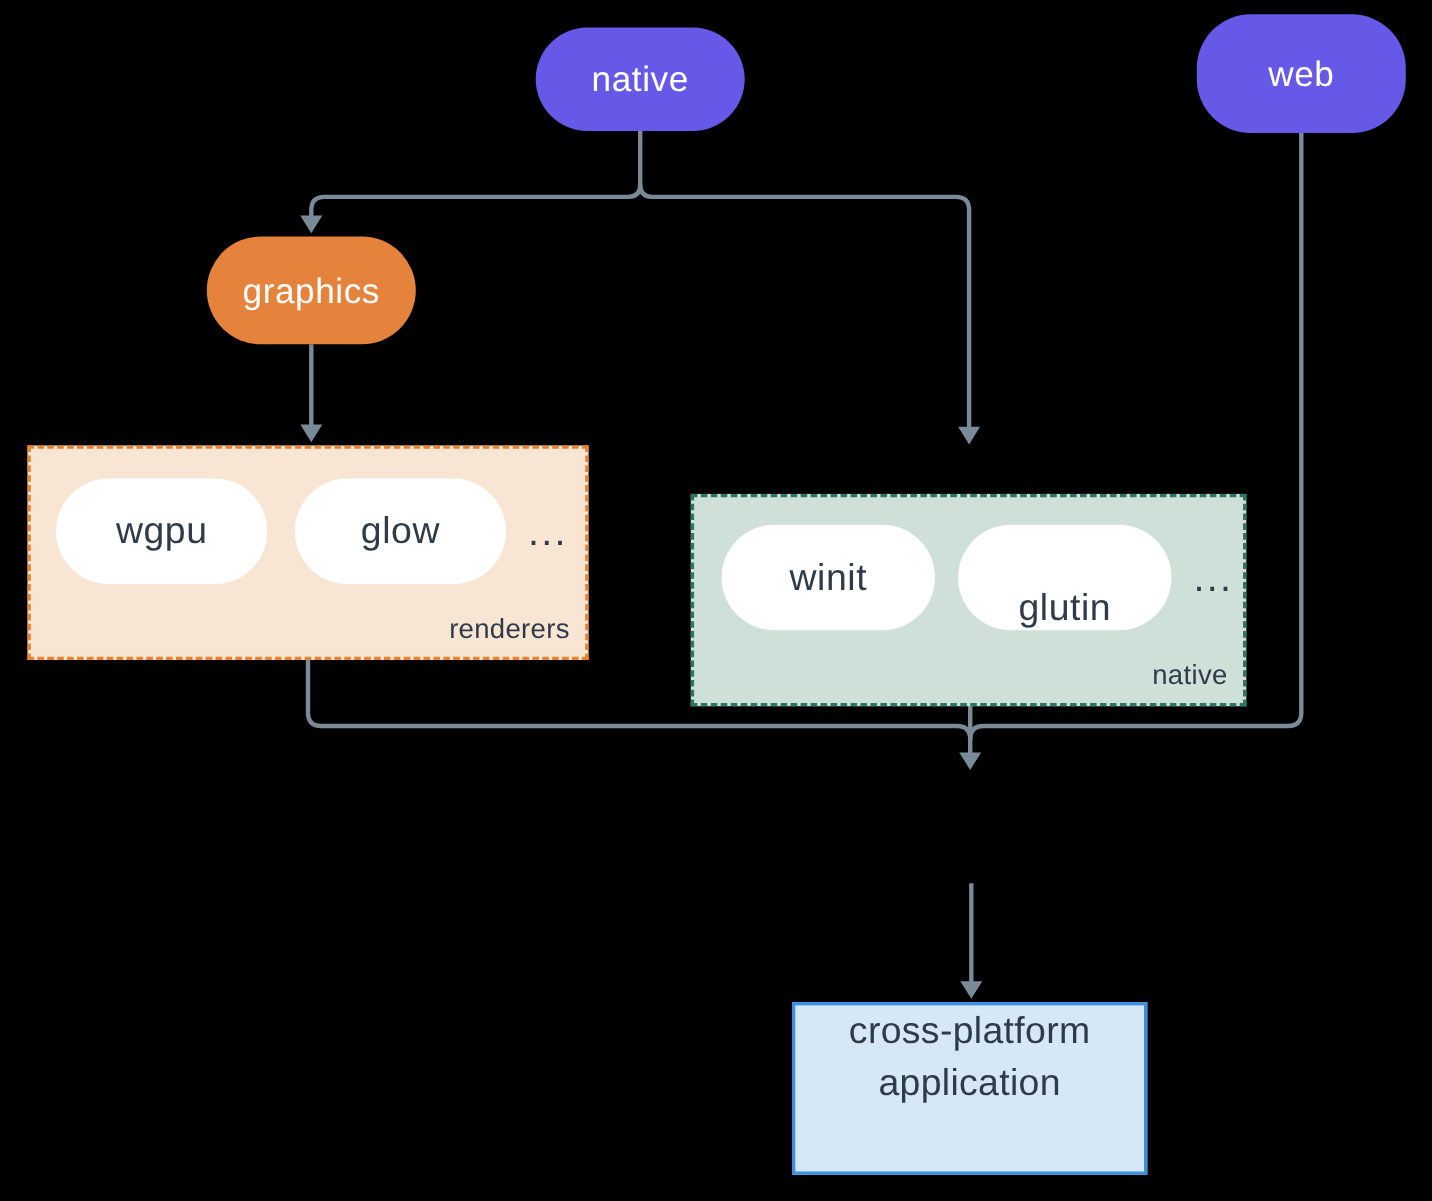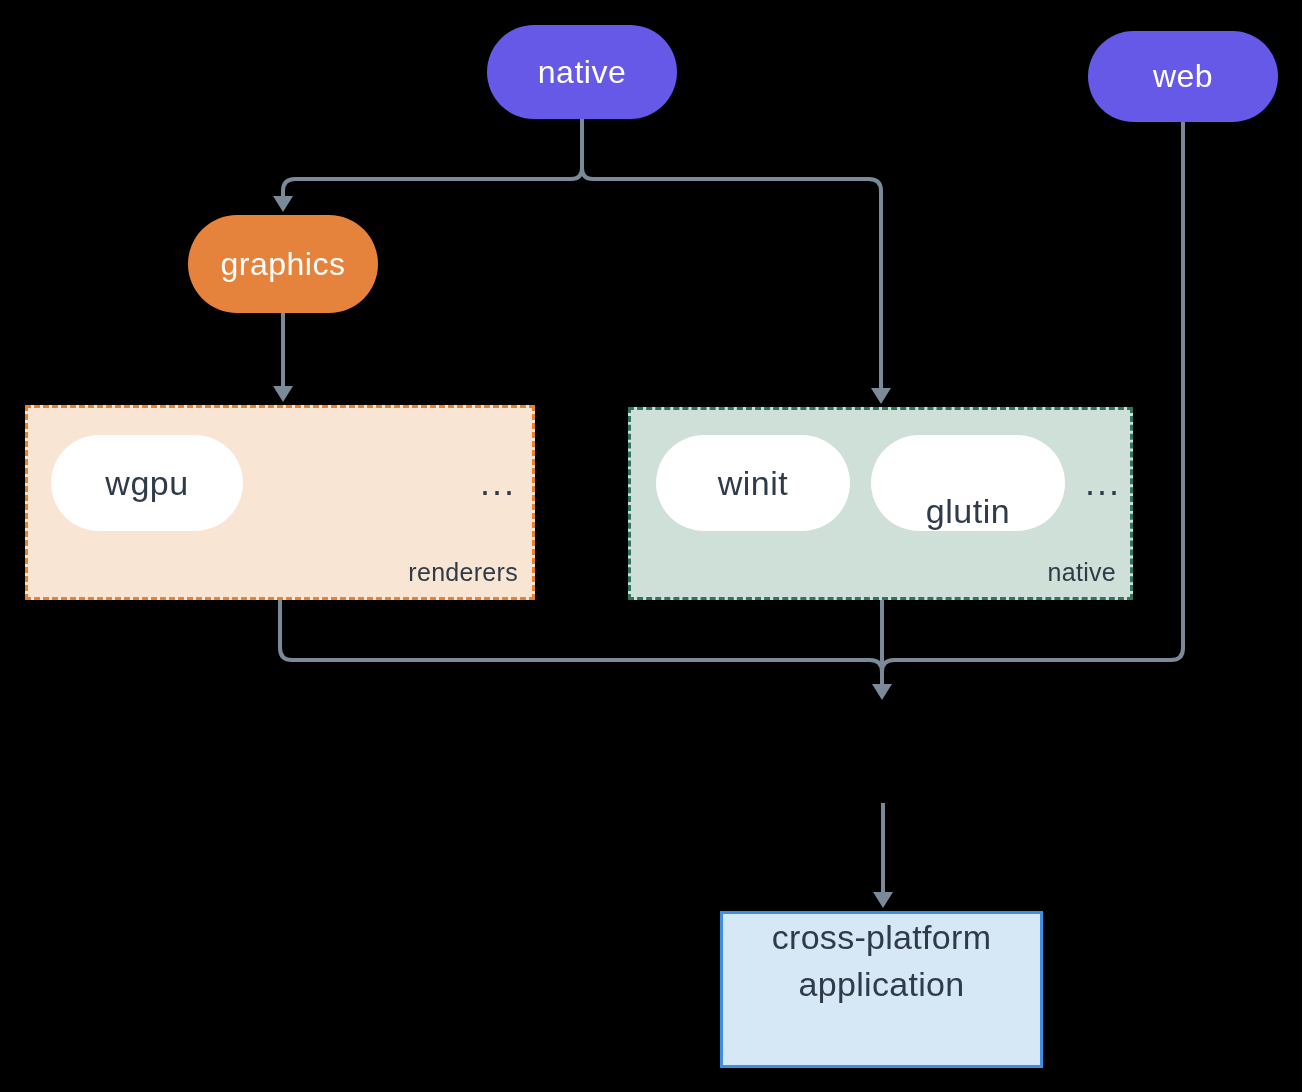--- a/index.html
+++ b/index.html
@@ -45,41 +45,42 @@
   .group{
     position:absolute;box-sizing:border-box;
   }
   .group.renderers{
     background:var(--renderers-fill);
     border:3px dashed var(--renderers-border);
   }
   .group.shells{
     background:var(--shells-fill);
     border:3px dashed var(--shells-border);
+    margin-top:42px;
   }
   .group-label{
     position:absolute;right:14px;bottom:10px;
     color:var(--dark-text);font-size:25px;letter-spacing:.3px;
   }
   .ellipsis{
     position:absolute;
     display:flex;align-items:center;justify-content:center;
     color:var(--dark-text);font-size:36px;letter-spacing:2px;
   }
   .app-box{
     position:absolute;box-sizing:border-box;
     background:var(--app-fill);
     border:3px solid var(--app-border);
     display:flex;flex-direction:column;align-items:center;
     color:var(--dark-text);font-size:34px;line-height:47px;letter-spacing:.3px;
     text-align:center;
   }
   
   .node-native{left:487px;top:25px;width:190px;height:94px;}
-  .node-web{left:1088px;top:31px;width:190px;height:91px;}
+  .node-web{left:1088px;top:13px;width:190px;height:108px;}
   .node-graphics{left:188px;top:215px;width:190px;height:98px;}
   .group-renderers{left:25px;top:405px;width:510px;height:195px;}
   .group-shells{left:628px;top:407px;width:505px;height:193px;}
   .pill-wgpu{left:23px;top:27px;width:192px;height:96px;}
   .pill-glow{left:240px;top:27px;width:192px;height:96px;}
   .ellipsis-renderers{left:435px;top:27px;width:70px;height:96px;}
   .pill-winit{left:25px;top:25px;width:194px;height:96px;}
   .pill-glutin{left:240px;top:25px;width:194px;height:96px;align-items:flex-end;}
   .ellipsis-shells{left:437px;top:25px;width:70px;height:96px;}
   .node-iced{left:788px;top:707px;width:190px;height:96px;}
@@ -115,20 +116,23 @@
   </div>
 
   <div class="pill orange node-graphics">
     <span>graphics</span>
   </div>
 
   <div class="group renderers group-renderers">
     <div class="pill white pill-wgpu">
       <span>wgpu</span>
     </div>
+    <div class="pill white pill-glow">
+      <span>glow</span>
+    </div>
     <div class="ellipsis ellipsis-renderers">
       <span>...</span>
     </div>
     <span class="group-label">renderers</span>
   </div>
 
   <div class="group shells group-shells">
     <div class="pill white pill-winit">
       <span>winit</span>
     </div>

